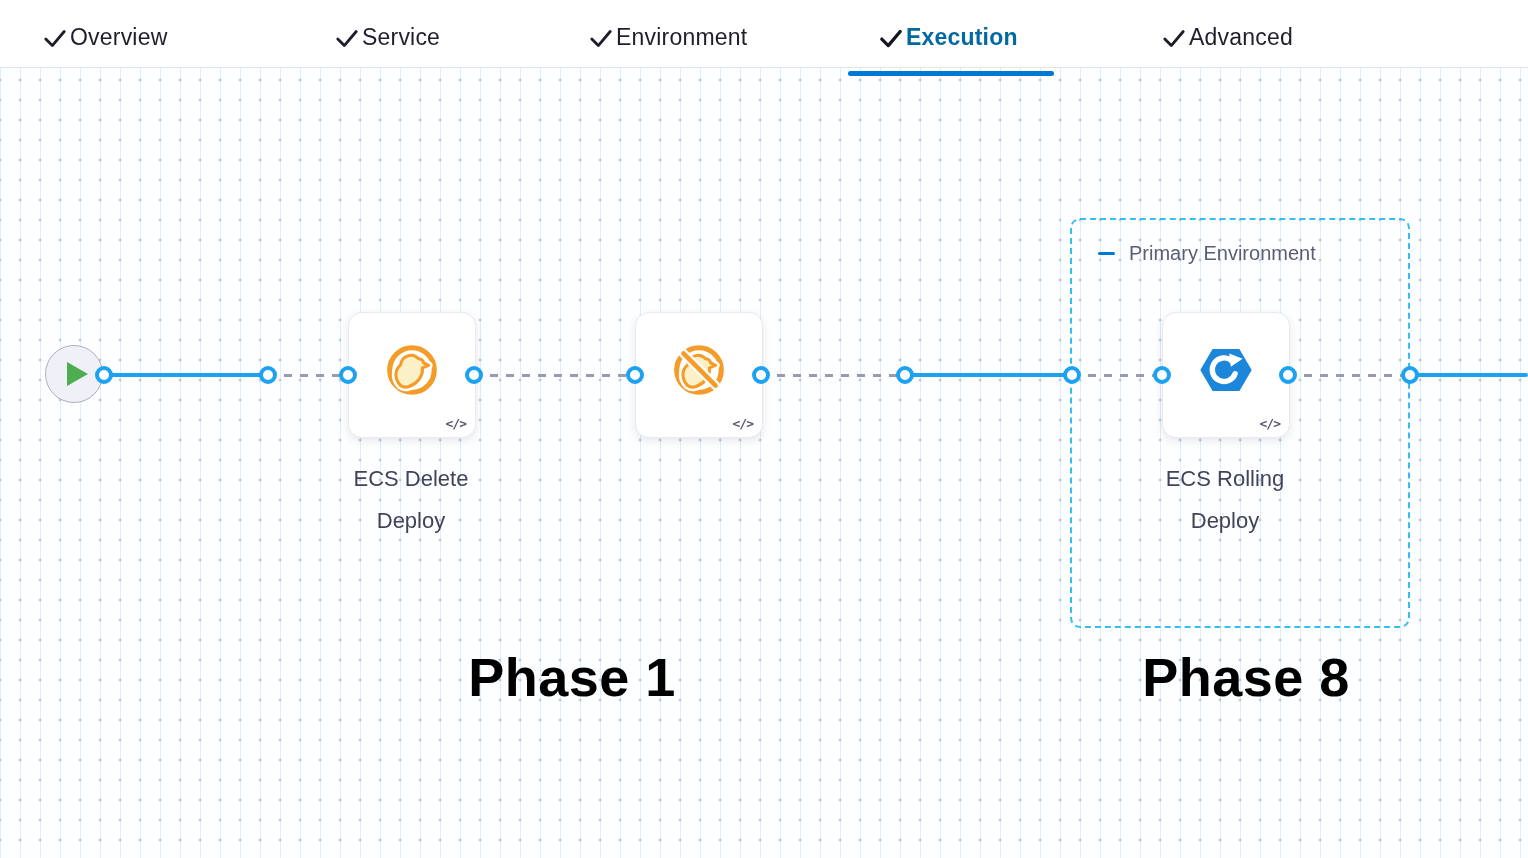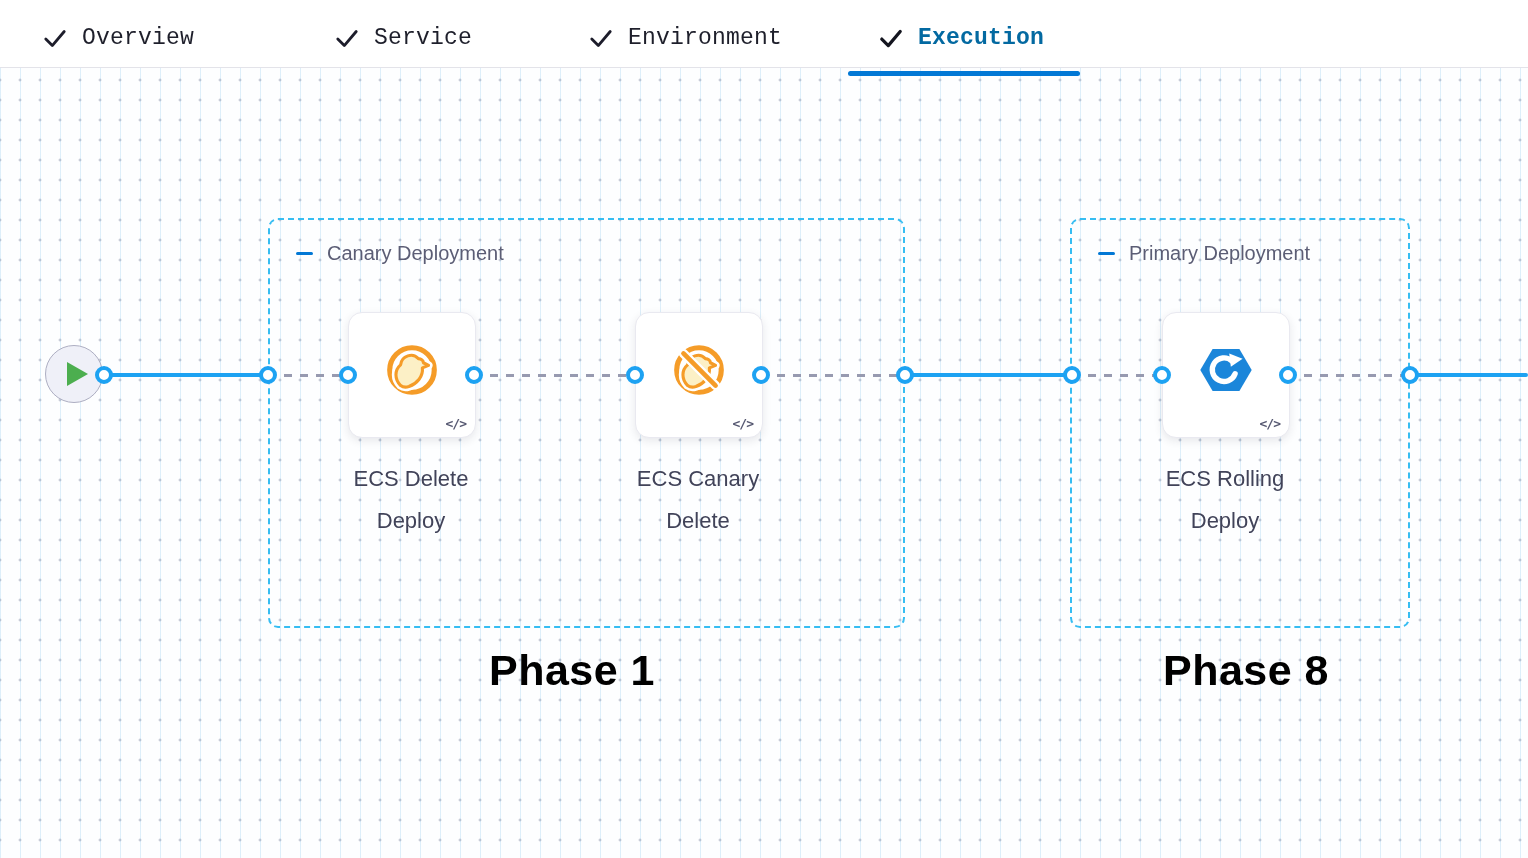--- a/index.html
+++ b/index.html
@@ -9,23 +9,22 @@
     background:#ffffff;
   }
   .app{position:relative;width:1528px;height:858px;}
 
   
   .tabbar{
     position:absolute;left:0;top:0;width:1528px;height:67px;
     background:#ffffff;border-bottom:1px solid #e3e3e9;z-index:5;
   }
   .tab{
-    position:absolute;top:0;height:75px;display:flex;align-items:center;gap:14px;
+    position:absolute;top:0;height:75px;display:flex;align-items:center;gap:2px;
     cursor:pointer;
-    font-family:Liberation Mono, monospace;
   }
   .tab .check-icon{width:26px;height:26px;flex:0 0 auto;}
   .tab .tab-label{font-size:23px;color:#1e1f2b;font-weight:500;letter-spacing:.2px;}
   .tab.active .tab-label{font-weight:700;color:#0369a1;}
   .tab.active::after{
     content:"";position:absolute;left:-30px;right:-36px;bottom:-1px;height:5px;
     background:#0278d5;border-radius:3px;
   }
 
   
@@ -85,21 +84,21 @@
     font-size:13px;font-weight:700;color:#565871;letter-spacing:-1px;
   }
   .step-label{
     position:absolute;top:390px;width:172px;text-align:center;
     font-size:22px;line-height:42px;font-weight:500;color:#414359;z-index:3;
   }
 
   
   .phase-label{
     position:absolute;top:578px;width:300px;text-align:center;
-    font-size:43px;font-weight:700;color:#000000;letter-spacing:.5px;z-index:3;
+    font-size:54px;font-weight:700;color:#000000;letter-spacing:.5px;z-index:3;
   }
 </style>
 </head>
 <body>
 
 <div class="app">
 
   <header class="tabbar">
     <div class="tab" style="left:42px">
       <svg class="check-icon" viewBox="0 0 24 24">
@@ -117,45 +116,45 @@
       <svg class="check-icon" viewBox="0 0 24 24">
           <polyline points="3.5,13 9.5,19 20.5,6" fill="none" stroke="#1d1d2b" stroke-width="2.6" stroke-linecap="round" stroke-linejoin="round"></polyline>
         </svg>
       <span class="tab-label">Service</span>
     </div>
     <div class="tab active" style="left:878px">
       <svg class="check-icon" viewBox="0 0 24 24">
           <polyline points="3.5,13 9.5,19 20.5,6" fill="none" stroke="#14151f" stroke-width="3" stroke-linecap="round" stroke-linejoin="round"></polyline>
         </svg>
       <span class="tab-label">Execution</span>
+    </div>
+    <div class="tab" style="left:1161px">
+      <svg class="check-icon" viewBox="0 0 24 24">
+          <polyline points="3.5,13 9.5,19 20.5,6" fill="none" stroke="#1d1d2b" stroke-width="2.6" stroke-linecap="round" stroke-linejoin="round"></polyline>
+        </svg>
+      <span class="tab-label">Advanced</span>
     </div>
   </header>
 
   <div class="canvas">
 
     <div class="link-solid" style="left:104px;width:164px"></div>
     <div class="link-solid" style="left:905px;width:167px"></div>
     <div class="link-solid" style="left:1410px;width:118px"></div>
 
     <div class="link-dashed" style="left:268px;width:80px"></div>
     <div class="link-dashed" style="left:474px;width:161px"></div>
     <div class="link-dashed" style="left:761px;width:144px"></div>
     <div class="link-dashed" style="left:1072px;width:90px"></div>
     <div class="link-dashed" style="left:1288px;width:122px"></div>
 
-    <div class="group-box" style="left:268px;width:637px">
-      <div class="group-header">
-        <span class="minus-icon"></span>
-        <span class="group-title">Canary Deployment</span>
-      </div>
-    </div>
     <div class="group-box" style="left:1070px;width:340px">
       <div class="group-header">
         <span class="minus-icon"></span>
-        <span class="group-title">Primary Deployment</span>
+        <span class="group-title">Primary Environment</span>
       </div>
     </div>
 
     <div class="start-node">
       <svg class="play-icon" width="24" height="26" viewBox="0 0 24 26">
         <polygon points="2,1 23,13 2,25" fill="#4cae4f"></polygon>
       </svg>
     </div>
 
     <div class="step-card" style="left:348px">
@@ -181,21 +180,20 @@
     <div class="step-card" style="left:1162px">
       <svg class="step-icon" width="60" height="60" viewBox="0 0 56 56">
         <polygon points="4,28 15.5,8.5 40.5,8.5 52,28 40.5,47.5 15.5,47.5" fill="#1b86da"></polygon>
         <path d="M36.5,31.5 A11,11 0 1 1 33.5,19.5" fill="none" stroke="#ffffff" stroke-width="5" stroke-linecap="round"></path>
         <polygon points="31,12.5 43.5,17.5 32.5,25" fill="#ffffff"></polygon>
       </svg>
       <span class="code-badge">&lt;/&gt;</span>
     </div>
 
     <div class="step-label" style="left:325px">ECS Delete Deploy</div>
-    <div class="step-label" style="left:612px">ECS Canary Delete</div>
     <div class="step-label" style="left:1139px">ECS Rolling Deploy</div>
 
     <div class="connector" style="left:94.5px"></div>
     <div class="connector" style="left:258.5px"></div>
     <div class="connector" style="left:338.5px"></div>
     <div class="connector" style="left:464.5px"></div>
     <div class="connector" style="left:625.5px"></div>
     <div class="connector" style="left:751.5px"></div>
     <div class="connector" style="left:895.5px"></div>
     <div class="connector" style="left:1062.5px"></div>

